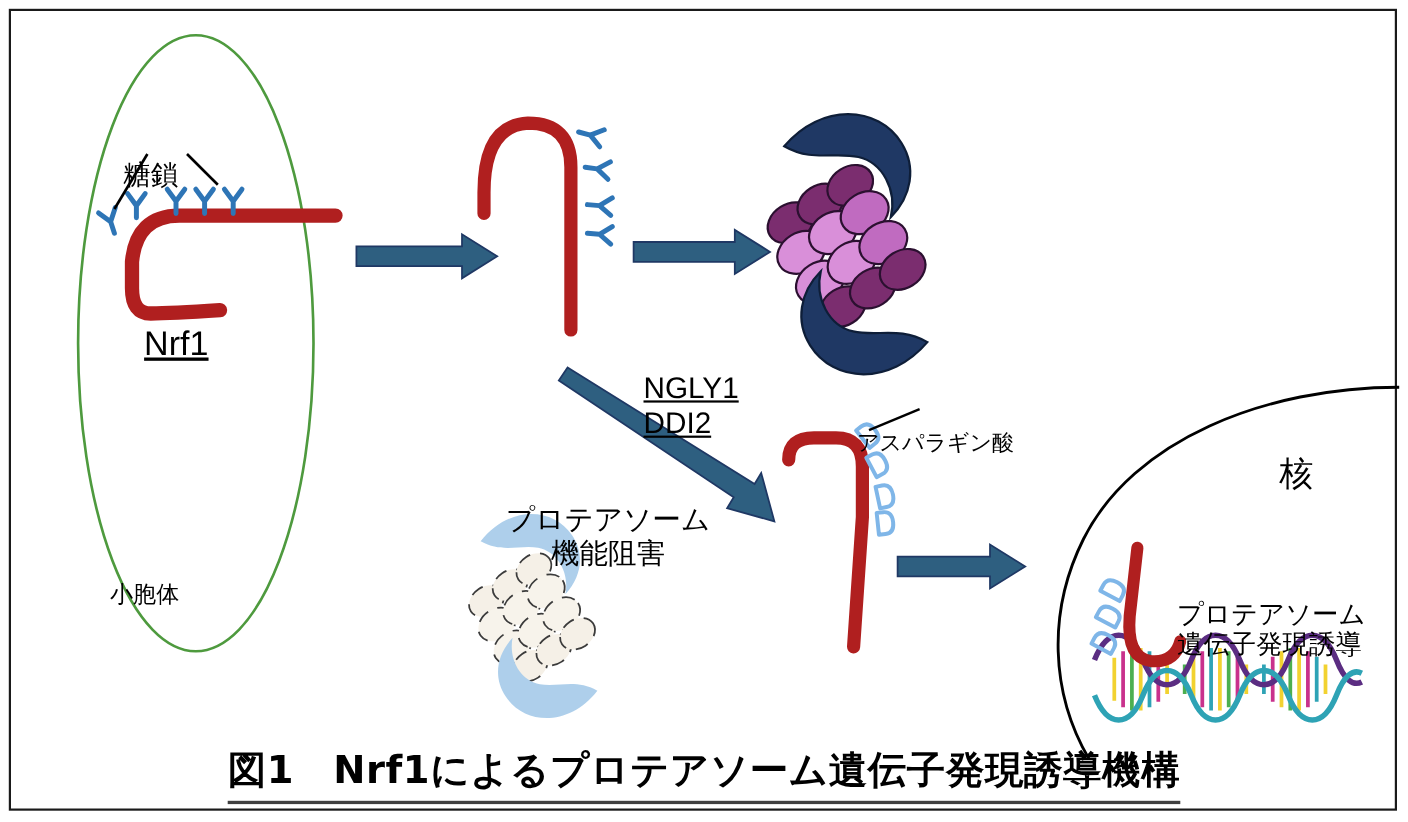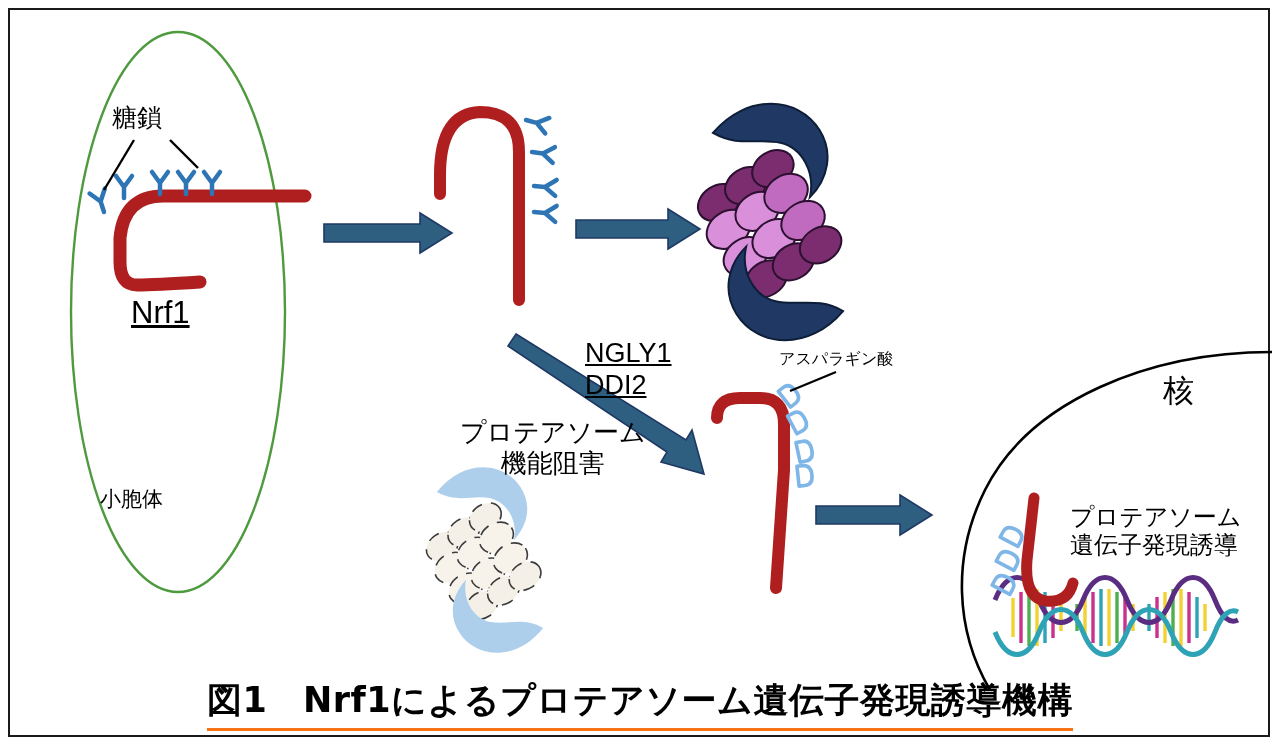--- a/index.html
+++ b/index.html
@@ -34,48 +34,48 @@
     width: 1280px;
     height: 747px;
   }
   .lbl {
     position: absolute;
     color: #000000;
     white-space: pre;
     line-height: 1.18;
     font-weight: 400;
   }
-  .lbl-jp { font-family: "DejaVu Sans", "Liberation Sans", sans-serif; }
+  .lbl-jp { font-family: "DejaVu Sans", "Liberation Sans", sans-serif; margin-top: 41px; }
   .lbl-latin { font-family: "Liberation Sans", "DejaVu Sans", sans-serif; text-decoration: underline; }
 
   #label-glycan   { left: 112px; top: 103px; font-size: 25px; }
   #label-nrf1     { left: 131px; top: 295px; font-size: 31px; }
   #label-er       { left: 100px; top: 487px; font-size: 21px; }
   #label-degradation { left: 636px; top: 99px; font-size: 26px; }
   #label-enzymes  { left: 585px; top: 338px; font-size: 27px; text-align: left; }
   #label-inhibition { left: 460px; top: 417px; font-size: 26px; text-align: center; }
-  #label-aspartate { left: 779px; top: 350px; font-size: 16px; }
+  #label-aspartate { left: 779px; top: 350px; font-size: 20px; }
   #label-nucleus  { left: 1163px; top: 372px; font-size: 31px; }
   #label-induction { left: 1070px; top: 503px; font-size: 24px; text-align: left; }
 
   #caption {
     position: absolute;
     left: 0;
     top: 677px;
     width: 1280px;
     text-align: center;
     font-family: "DejaVu Sans", "Liberation Sans", sans-serif;
     font-size: 35px;
     font-weight: 700;
     color: #000000;
     letter-spacing: 0.5px;
   }
   #caption-text {
     display: inline-block;
-    border-bottom: 3px solid #f97316;
+    border-bottom: 3px solid #404040;
     padding-bottom: 4px;
   }
 </style>
 </head>
 <body>
 
 <div id="figure-root">
 
   <div id="figure-frame"></div>
 

